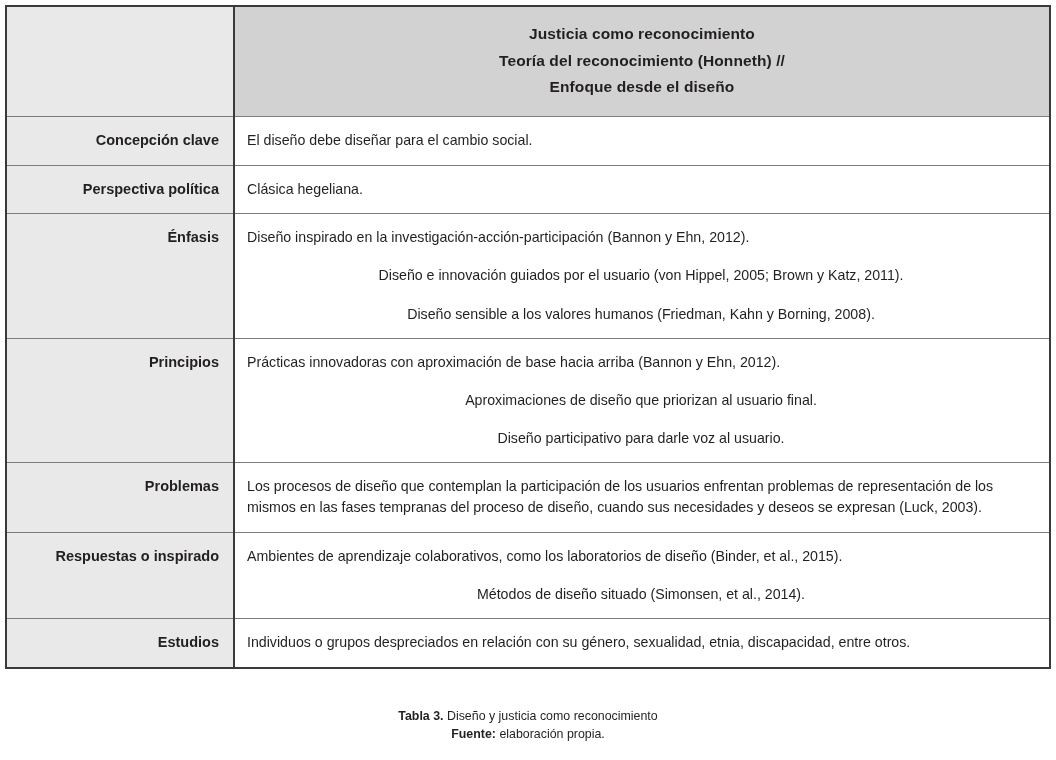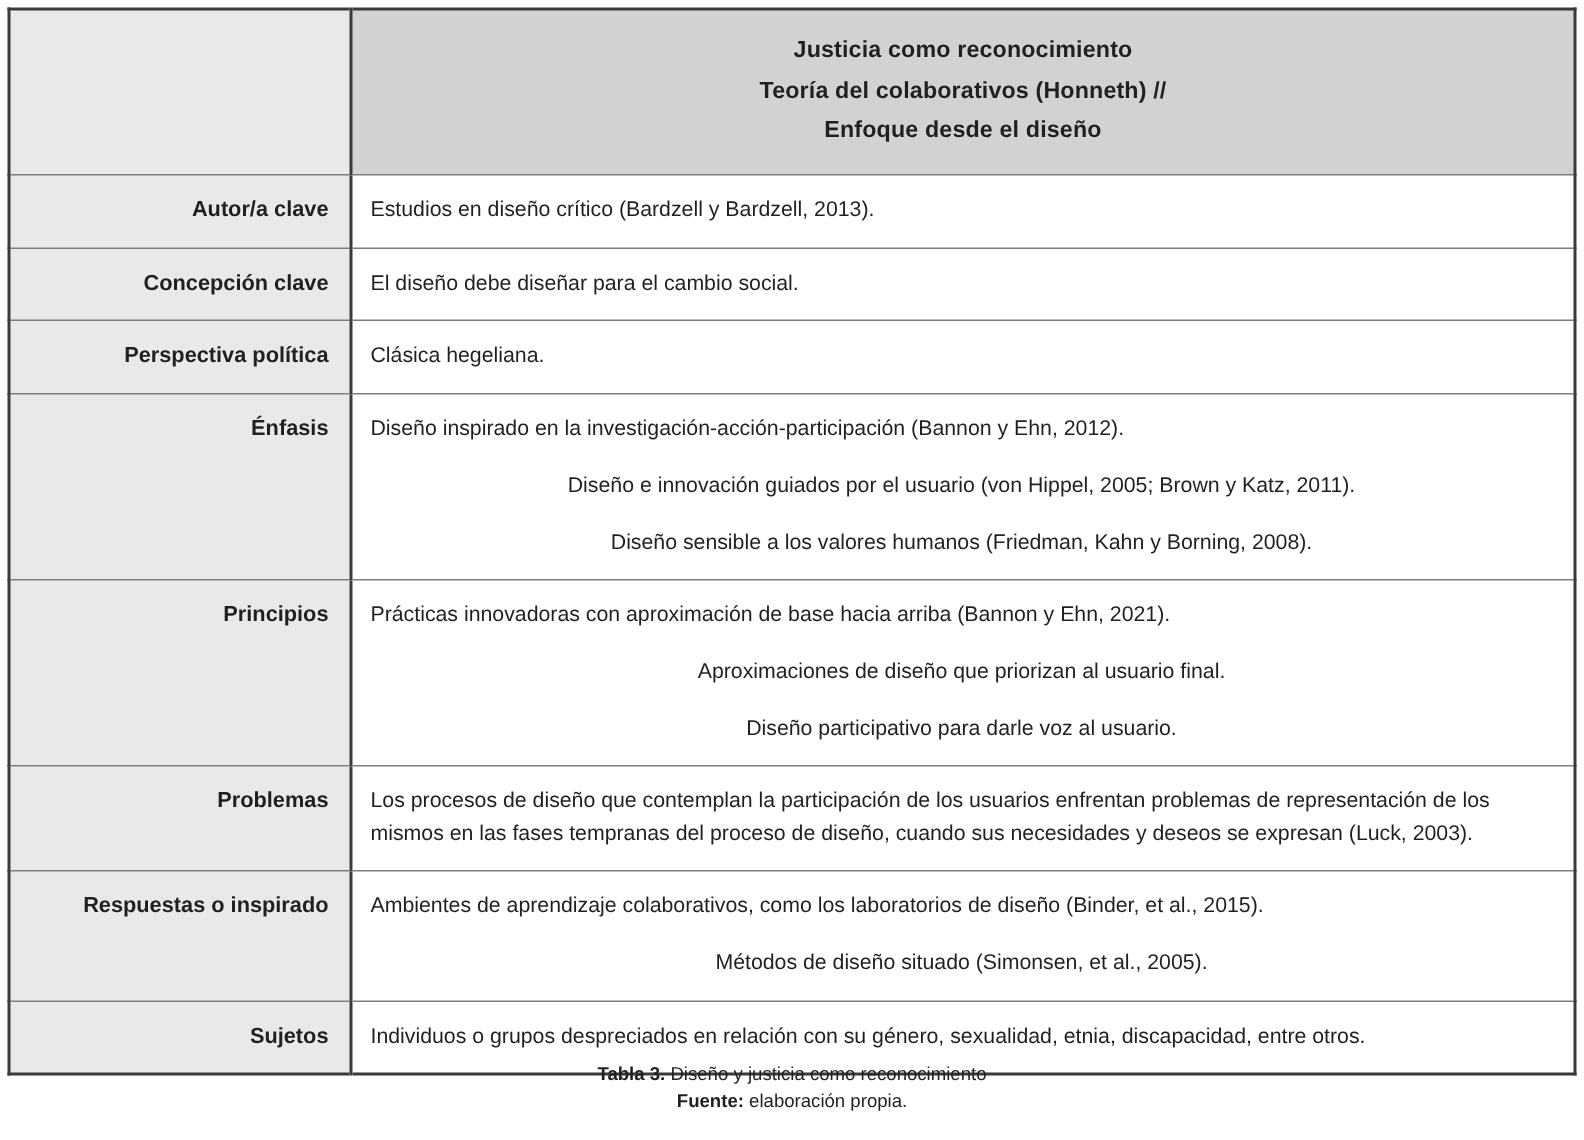--- a/index.html
+++ b/index.html
@@ -127,33 +127,27 @@
     <table class="matrix">
       <colgroup>
         <col class="c-label">
         <col class="c-body">
       </colgroup>
       <thead>
         <tr>
           <th class="hdr-blank"></th>
           <th class="hdr">
             <span class="hline">Justicia como reconocimiento</span>
-            <span class="hline">Teoría del colaborativos (Honneth) //</span>
+            <span class="hline">Teoría del reconocimiento (Honneth) //</span>
             <span class="hline">Enfoque desde el diseño</span>
           </th>
         </tr>
       </thead>
       <tbody>
 
-        <tr>
-          <td class="lbl">Autor/a clave</td>
-          <td class="body">
-            <p>Estudios en diseño crítico (Bardzell y Bardzell, 2013).</p>
-          </td>
-        </tr>
 
         <tr>
           <td class="lbl">Concepción clave</td>
           <td class="body">
             <p>El diseño debe diseñar para el cambio social.</p>
           </td>
         </tr>
 
         <tr>
           <td class="lbl">Perspectiva política</td>
@@ -167,43 +161,43 @@
           <td class="body">
             <p>Diseño inspirado en la investigación-acción-participación (Bannon y Ehn, 2012).</p>
             <p>Diseño e innovación guiados por el usuario (von Hippel, 2005; Brown y Katz, 2011).</p>
             <p>Diseño sensible a los valores humanos (Friedman, Kahn y Borning, 2008).</p>
           </td>
         </tr>
 
         <tr>
           <td class="lbl">Principios</td>
           <td class="body">
-            <p>Prácticas innovadoras con aproximación de base hacia arriba (Bannon y Ehn, 2021).</p>
+            <p>Prácticas innovadoras con aproximación de base hacia arriba (Bannon y Ehn, 2012).</p>
             <p>Aproximaciones de diseño que priorizan al usuario final.</p>
             <p>Diseño participativo para darle voz al usuario.</p>
           </td>
         </tr>
 
         <tr>
           <td class="lbl">Problemas</td>
           <td class="body">
             <p class="para">Los procesos de diseño que contemplan la participación de los usuarios enfrentan problemas de representación de los mismos en las fases tempranas del proceso de diseño, cuando sus necesidades y deseos se expresan (Luck, 2003).</p>
           </td>
         </tr>
 
         <tr>
           <td class="lbl">Respuestas o inspirado</td>
           <td class="body">
             <p>Ambientes de aprendizaje colaborativos, como los laboratorios de diseño (Binder, et al., 2015).</p>
-            <p>Métodos de diseño situado (Simonsen, et al., 2005).</p>
+            <p>Métodos de diseño situado (Simonsen, et al., 2014).</p>
           </td>
         </tr>
 
         <tr class="last">
-          <td class="lbl">Sujetos</td>
+          <td class="lbl">Estudios</td>
           <td class="body">
             <p>Individuos o grupos despreciados en relación con su género, sexualidad, etnia, discapacidad, entre otros.</p>
           </td>
         </tr>
 
       </tbody>
     </table>
   </div>
 
   <div class="caption">

